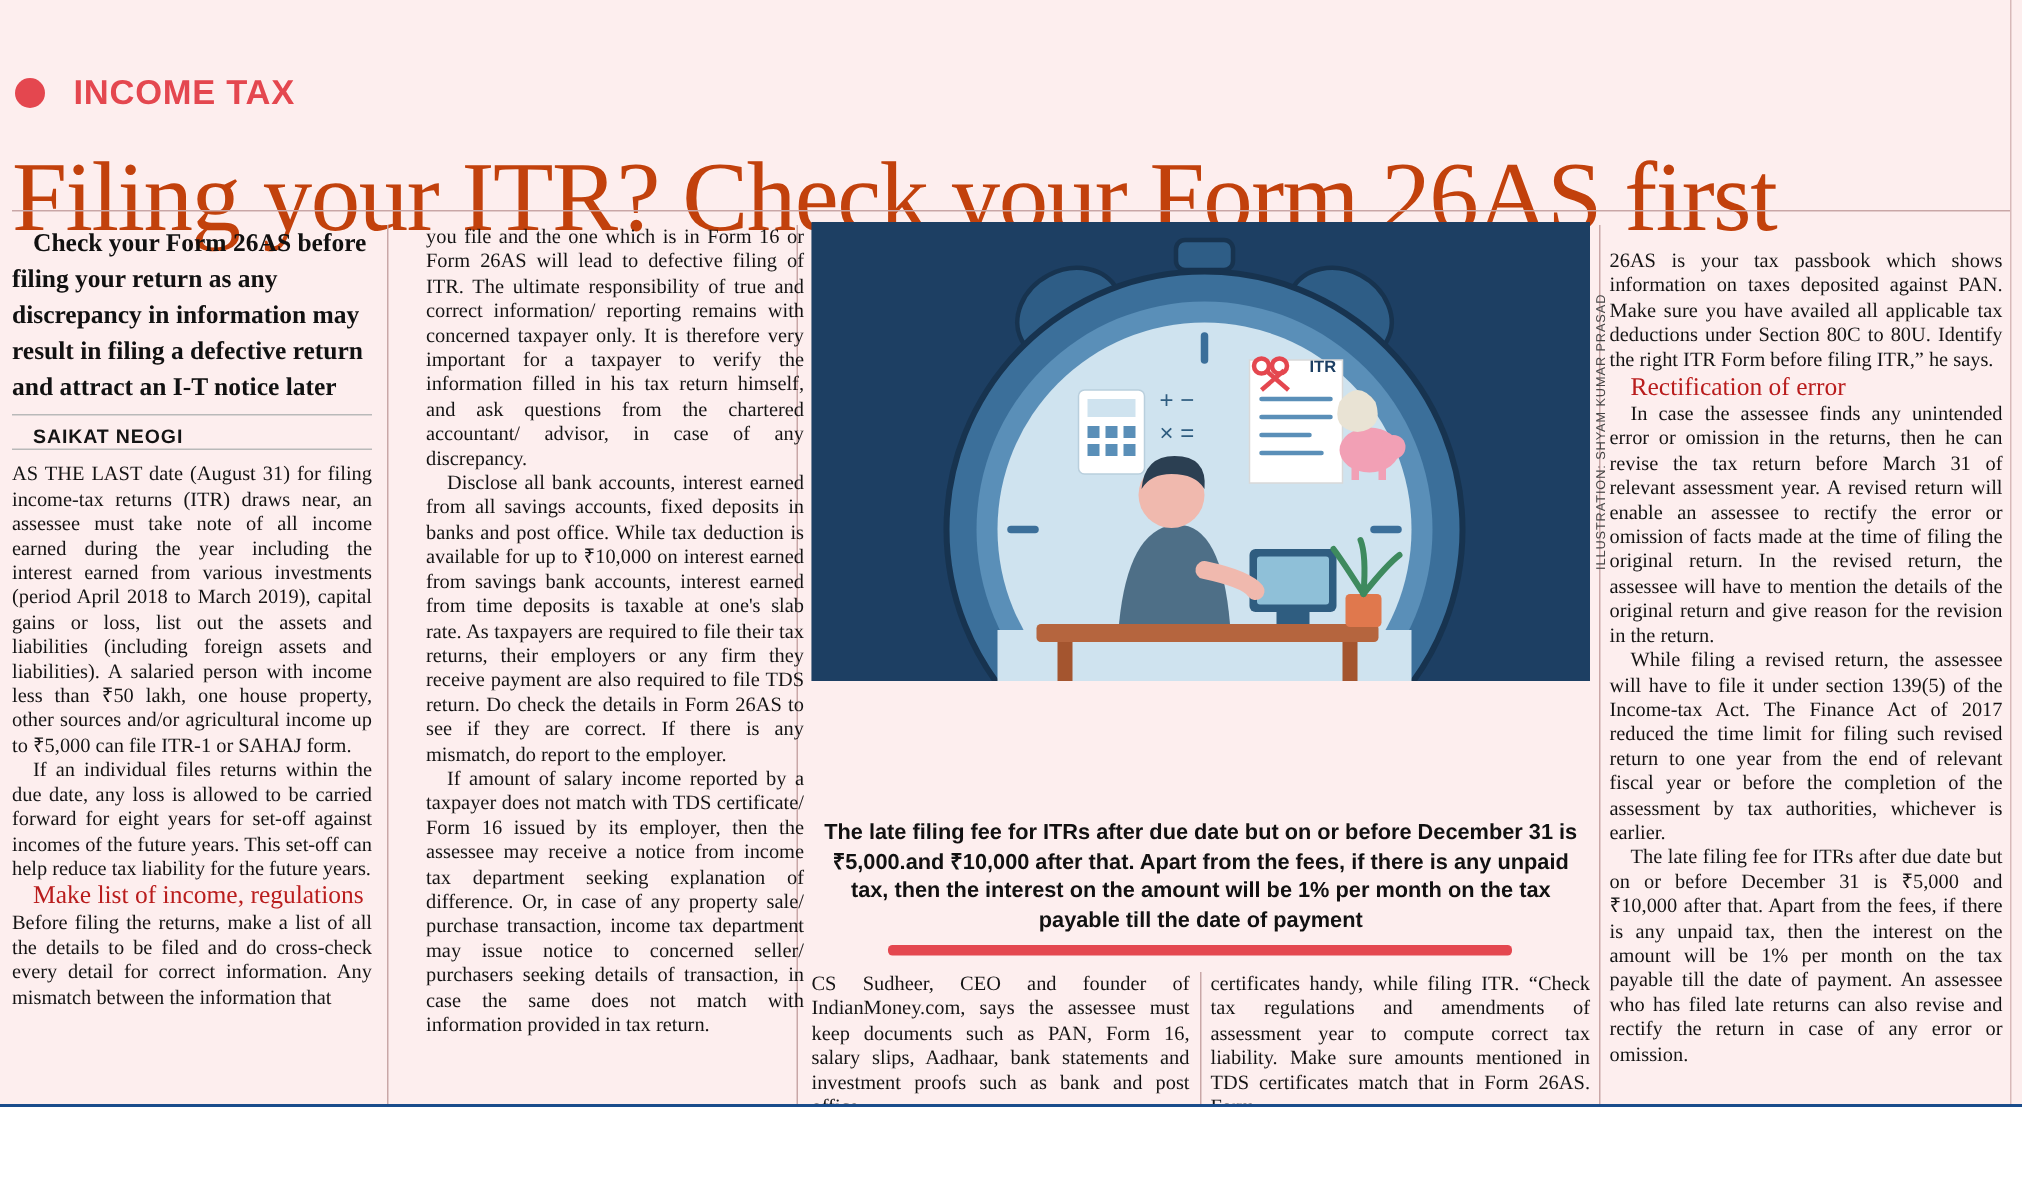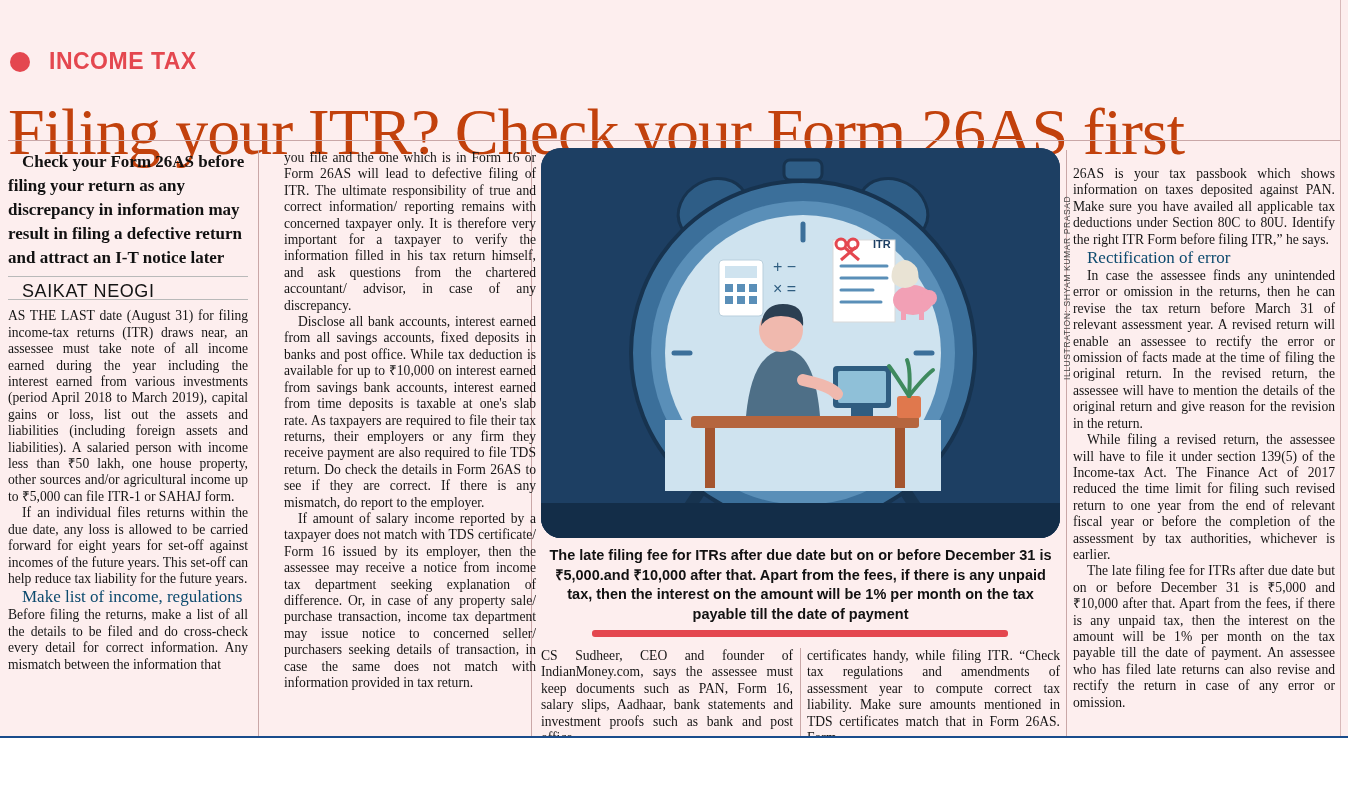--- a/index.html
+++ b/index.html
@@ -62,44 +62,44 @@
     font-size:17px;
     line-height:24px;
     text-align:left;
     text-indent:0;
     color:#111;
     margin:0 0 8px 0;
   }
   .byline-rule { width:100%; height:1px; background:#b9b9b9; margin:6px 0 6px 0; }
   .byline {
     font-family:"Liberation Sans", sans-serif;
-    font-weight:normal; font-size:18px; letter-spacing:0.6px;
+    font-weight:bold; font-size:13px; letter-spacing:0.6px;
     margin:0 0 8px 0; text-indent:0;
   }
   .byline-rule2 { width:100%; height:1px; background:#b9b9b9; margin:0 0 8px 0; }
   .lead-cap { font-weight:normal; }
   .subhead {
     font-size:17px; line-height:20px;
     margin:9px 0 4px 0; text-indent:0; font-weight:normal;
-    color:#0c4a6e;
+    color:#b91c1c;
   }
 
   
   #col2 { left:284px; top:150px; width:252px; }
 
   
   #col4 { left:1073px; top:166px; width:262px; }
 
   
   .vrule { position:absolute; width:1px; background:#c9a7a7; }
 
   
   .figure {
-    position:absolute; left:541px; top:148px; width:519px; height:390px;
-    background:#1d3f63; overflow:hidden;border-radius:20px;
+    position:absolute; left:541px; top:148px; width:519px; height:306px;
+    background:#1d3f63; overflow:hidden;
   }
   .illus-credit {
     position:absolute; left:1062px; top:380px;
     transform:rotate(-90deg); transform-origin:left top;
     font-family:"Liberation Sans", sans-serif;
     font-size:8.5px; letter-spacing:0.6px; color:#444;
     white-space:nowrap;
   }
 
   

